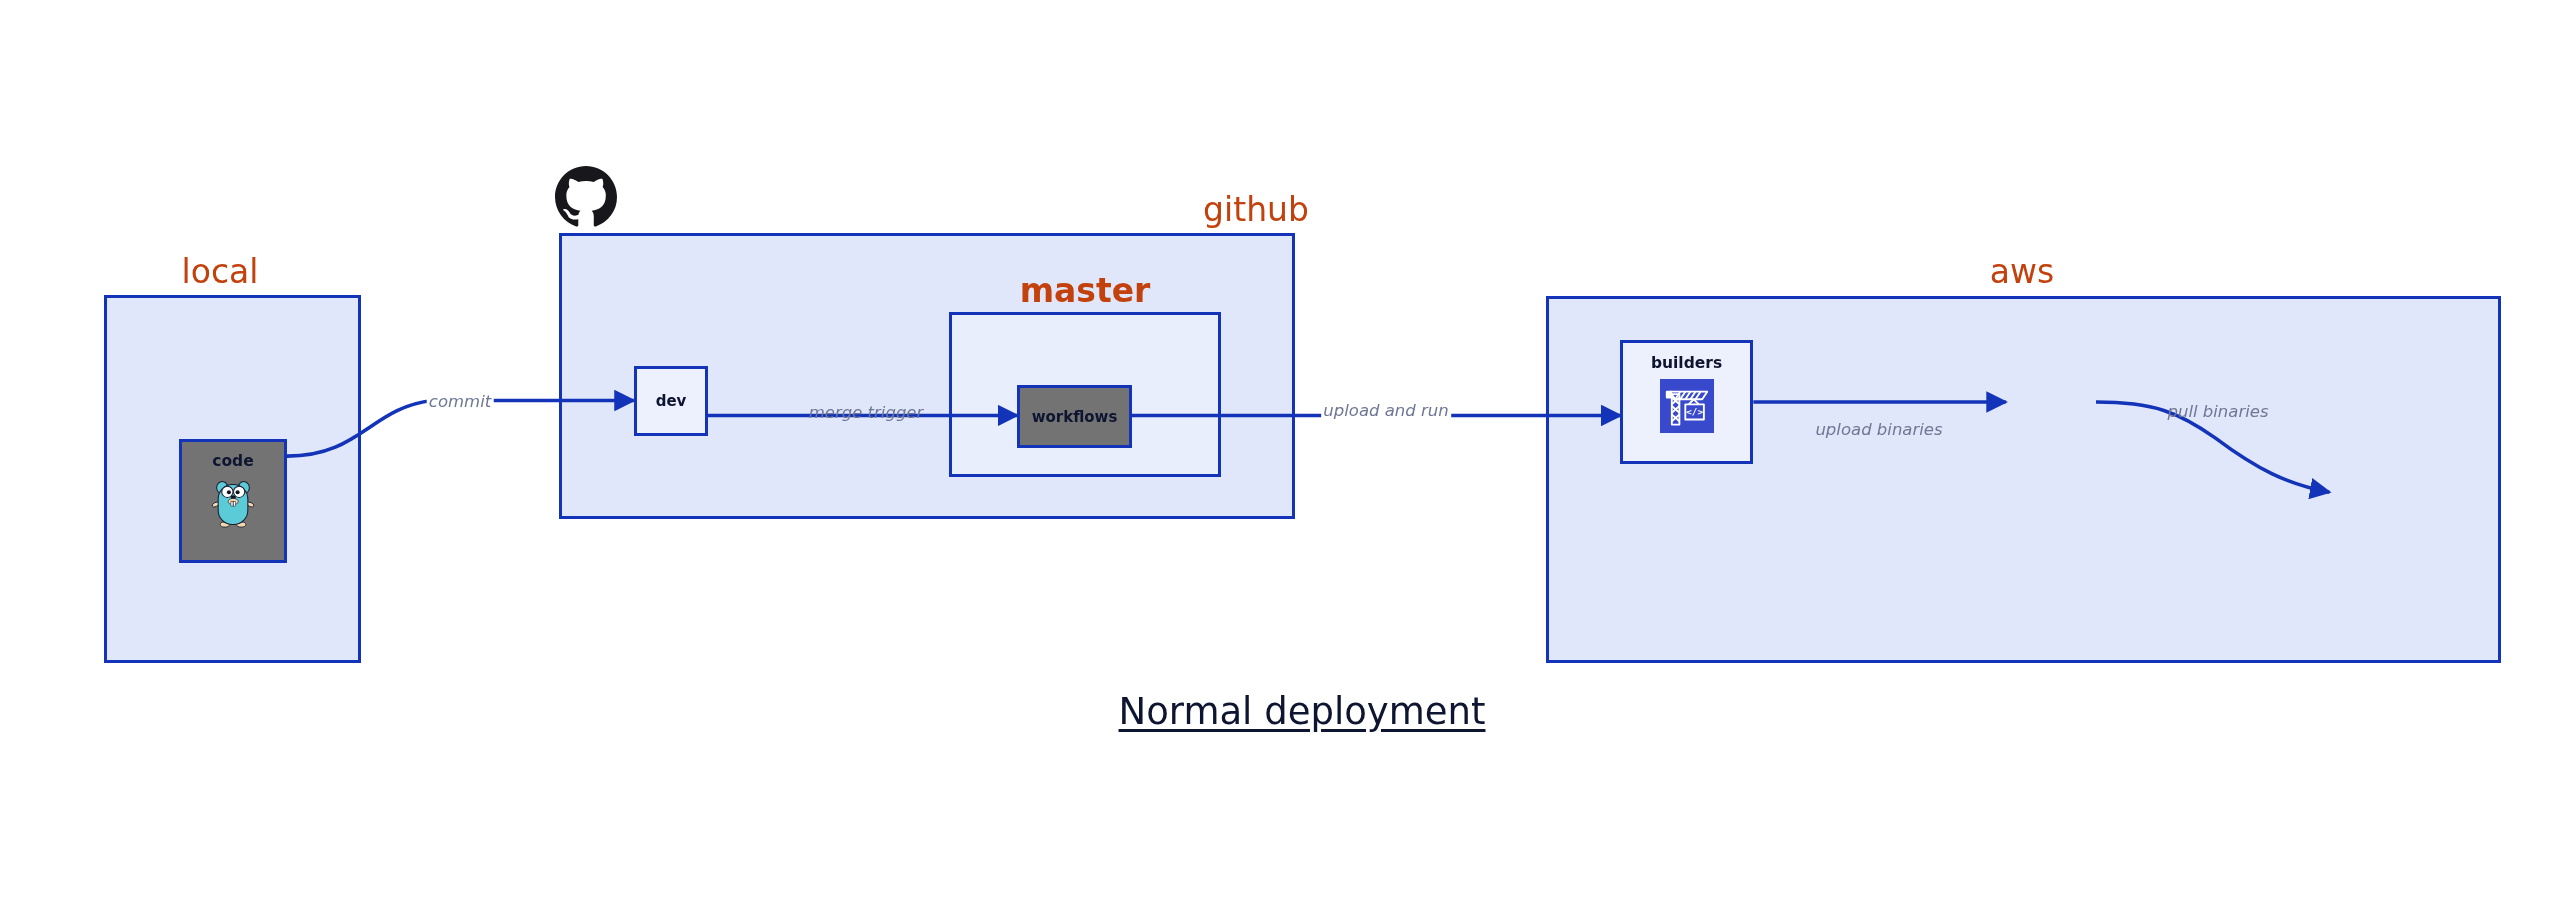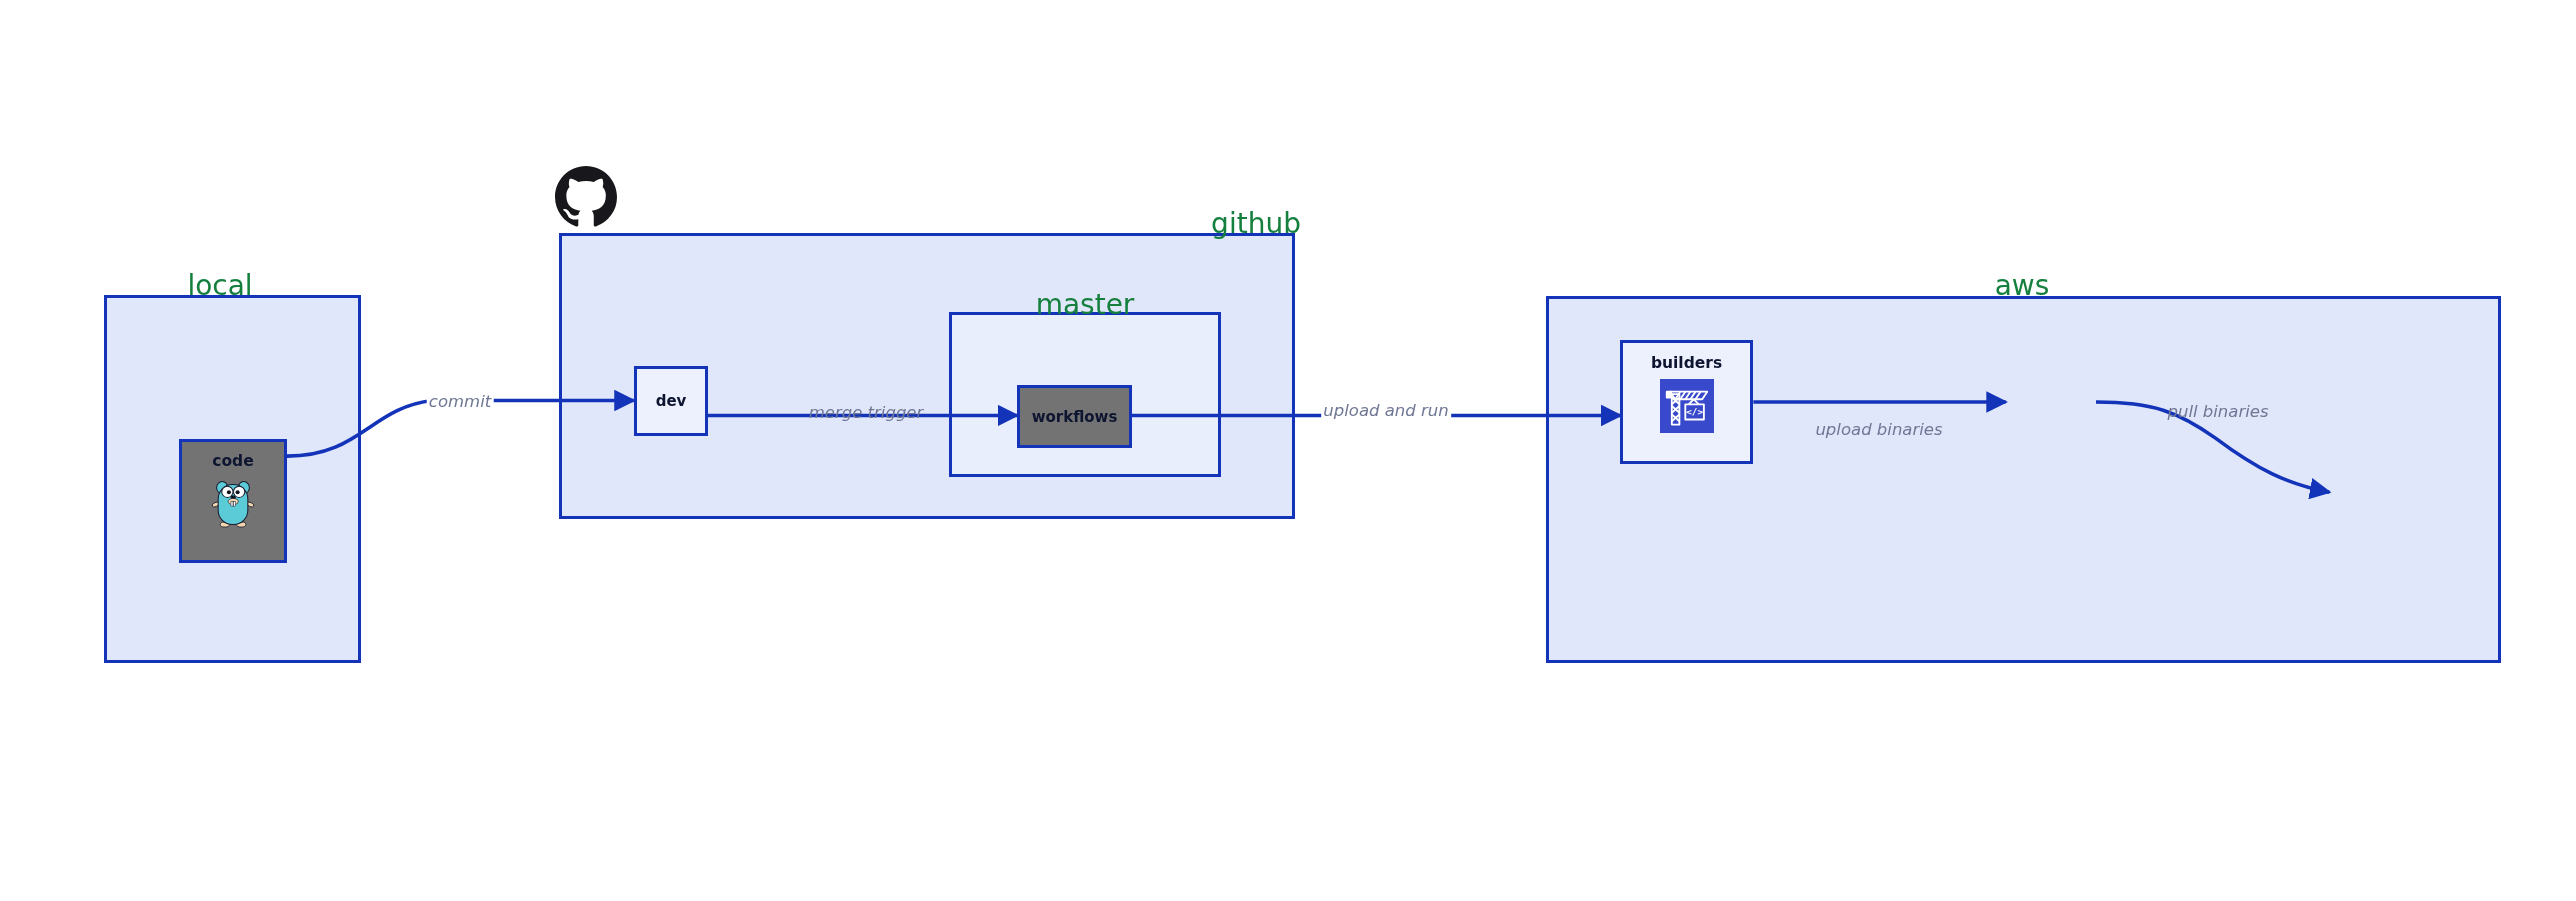--- a/index.html
+++ b/index.html
@@ -8,22 +8,22 @@
   #stage{position:absolute;left:0;top:0;width:2604px;height:902px;}
   svg.layer{position:absolute;left:0;top:0;width:2604px;height:902px;overflow:visible;}
   .abs{position:absolute;}
   
   .group{box-sizing:border-box;border:3.6px solid #1334B9;background:#E1E7FB;}
   .subgroup{box-sizing:border-box;border:3.6px solid #1334B9;background:#E9EEFC;}
   .node{box-sizing:border-box;border:3.1px solid #1334B9;background:#EDF1FD;
         display:flex;flex-direction:column;align-items:center;}
   .node.white{background:#737373;align-items:center;}
   
-  .group-title{position:absolute;color:#15803d;font-size:28px;line-height:1;
-               white-space:nowrap;transform:translateX(-50%);margin-top:17px;}
+  .group-title{position:absolute;color:#c2410c;font-size:33px;line-height:1;
+               white-space:nowrap;transform:translateX(-50%);}
   .node-title{color:#0E1530;font-weight:bold;white-space:nowrap;}
   .edge-label{position:absolute;color:#6F7794;font-style:italic;font-size:16.5px;
               white-space:nowrap;transform:translate(-50%,-50%);
               background:#ffffff;padding:0 2.1px;}
   .edge-label.onblue{background:transparent;}
   .page-title{position:absolute;color:#0E1530;font-size:37px;line-height:1;
               white-space:nowrap;transform:translateX(-50%);
               text-decoration:underline;text-underline-offset:5.2px;}
 </style>
 </head>
@@ -36,21 +36,21 @@
   <div class="group abs" style="left:559px;top:233px;width:736px;height:286px;"></div>
 
   <div class="subgroup abs" style="left:949px;top:312px;width:272px;height:165px;"></div>
 
   <div class="group abs" style="left:1546px;top:296px;width:955px;height:367px;"></div>
 
   <div class="group-title" style="left:220px;top:255px;">local</div>
 
   <div class="group-title" style="left:1256px;top:193px;">github</div>
 
-  <div class="group-title" style="left:1085px;top:274px;">master</div>
+  <div class="group-title" style="left:1085px;top:274px;font-weight:bold;">master</div>
 
   <div class="group-title" style="left:2022px;top:255px;">aws</div>
 
   <div class="abs" style="left:555px;top:166px;width:62px;height:62px;">
     <svg viewBox="0 0 16 16" width="62" height="62" aria-hidden="true">
       <path fill="#18171B" d="M8 0C3.58 0 0 3.58 0 8c0 3.54 2.29 6.53 5.47 7.59.4.07.55-.17.55-.38
       0-.19-.01-.82-.01-1.49-2.01.37-2.53-.49-2.69-.94-.09-.23-.48-.94-.82-1.13-.28-.15-.68-.52-.01-.53.63-.01
       1.08.58 1.23.82.72 1.21 1.87.87 2.33.66.07-.52.28-.87.51-1.07-1.78-.2-3.64-.89-3.64-3.95
       0-.87.31-1.59.82-2.15-.08-.2-.36-1.02.08-2.12 0 0 .67-.21 2.2.82.64-.18 1.32-.27 2-.27s1.36.09
       2 .27c1.53-1.04 2.2-.82 2.2-.82.44 1.1.16 1.92.08 2.12.51.56.82 1.27.82 2.15 0 3.07-1.87
@@ -144,15 +144,16 @@
         </g>
         <g fill="#FFFFFF" font-family="DejaVu Sans Mono, monospace" font-size="11" font-weight="bold">
           <text x="41" y="43" text-anchor="middle">&lt;/&gt;</text>
         </g>
       </svg>
     </div>
   </div>
 
 
 
+  <div class="page-title" style="left:1302px;top:693px;">Normal deployment</div>
 
 </div>
 
 
 </body></html>

